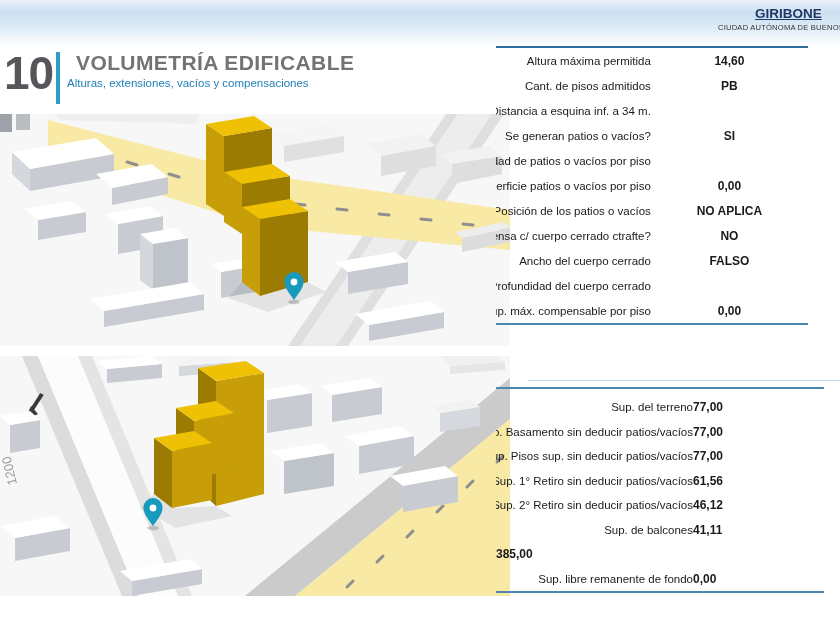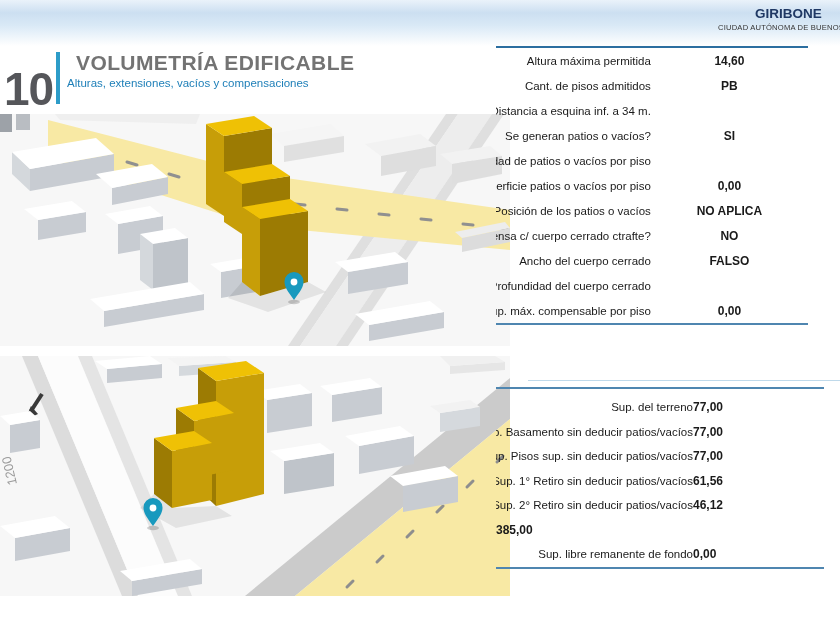--- a/index.html
+++ b/index.html
@@ -4,24 +4,24 @@
 <style>
   html,body{margin:0;padding:0;}
   body{
     position:relative;width:840px;height:630px;overflow:hidden;background:#ffffff;
     font-family:"Liberation Sans",sans-serif;color:#1a1a1a;
   }
   
   .sky{position:absolute;left:0;top:0;width:840px;height:46px;
     background:linear-gradient(180deg,#eaf2fa 0%,#ccdff1 28%,#d9e9f6 55%,#ffffff 100%);}
   
-  .hdr-title{position:absolute;left:755px;top:6px;font-size:13.5px;font-weight:bold;color:#1f3864;white-space:nowrap;}
+  .hdr-title{position:absolute;left:755px;top:6px;font-size:13.5px;font-weight:bold;color:#1f3864;white-space:nowrap;text-decoration:underline;}
   .hdr-sub{position:absolute;left:718px;top:23px;font-size:7.6px;color:#333;white-space:nowrap;letter-spacing:.2px;}
   
-  .secnum{position:absolute;left:4px;top:46px;font-size:46px;font-weight:bold;color:#55565a;letter-spacing:-1px;margin-top:16px;}
+  .secnum{position:absolute;left:4px;top:46px;font-size:46px;font-weight:bold;color:#55565a;letter-spacing:-1px;}
   .secbar{position:absolute;left:56px;top:52px;width:4px;height:52px;background:#2d9cc8;}
   .sectitle{position:absolute;left:76px;top:51px;font-size:21px;font-weight:bold;color:#737373;letter-spacing:.4px;white-space:nowrap;}
   .secsub{position:absolute;left:67px;top:77px;font-size:11.5px;color:#1e7fb8;white-space:nowrap;}
   
   .map{position:absolute;left:0;background:#f7f7f7;}
   #mapTop{top:114px;width:510px;height:232px;}
   #mapBot{top:356px;width:510px;height:240px;}
   
   .tbl{position:absolute;left:496px;width:312px;}
   .t1{top:46px;border-top:2px solid #2b6ea0;border-bottom:2px solid #4f86b0;}
@@ -263,19 +263,23 @@
     </div>
   <div class="trow">
       <div class="tlabel"><span class="lbl">Sup. 1° Retiro sin deducir patios/vacíos</span></div>
       <div class="tval">61,56</div>
     </div>
   <div class="trow">
       <div class="tlabel"><span class="lbl">Sup. 2° Retiro sin deducir patios/vacíos</span></div>
       <div class="tval">46,12</div>
     </div>
   <div class="trow">
+      <div class="tlabel"><span class="lbl">Sup. de balcones</span></div>
+      <div class="tval">41,11</div>
+    </div>
+  <div class="trow">
       <div class="tval">385,00</div>
     </div>
   <div class="trow">
       <div class="tlabel"><span class="lbl">Sup. libre remanente de fondo</span></div>
       <div class="tval">0,00</div>
     </div>
 </div>
 
 </body></html>

